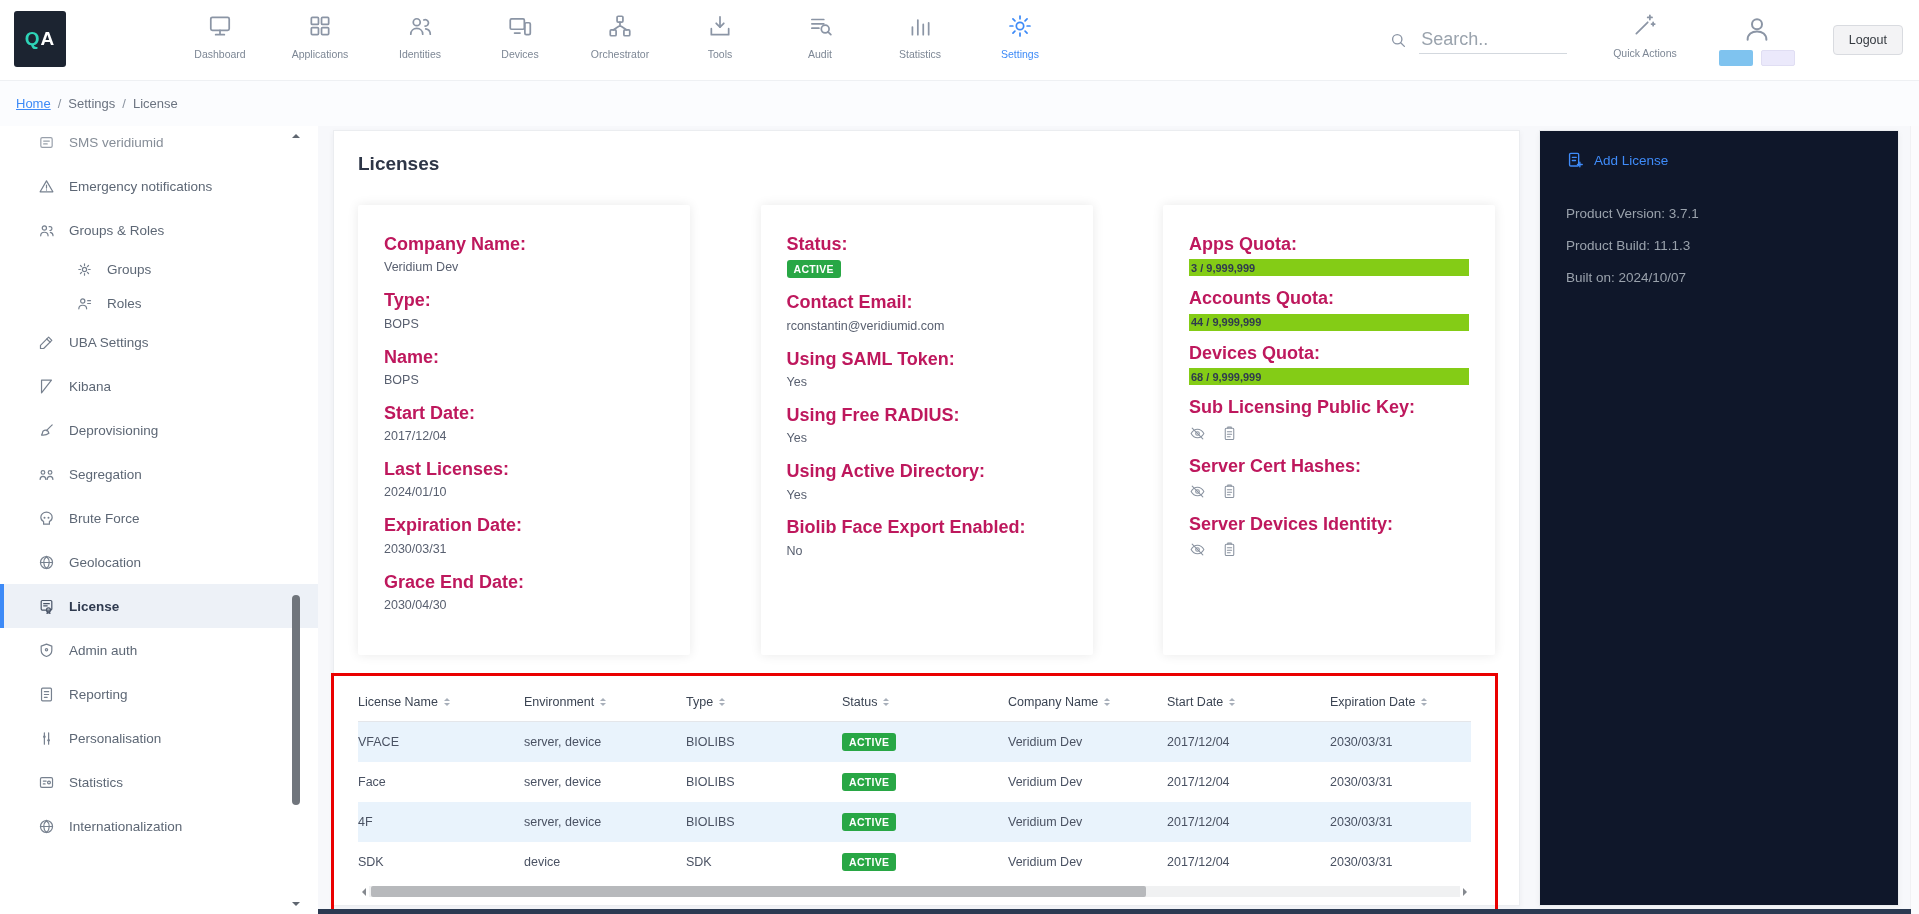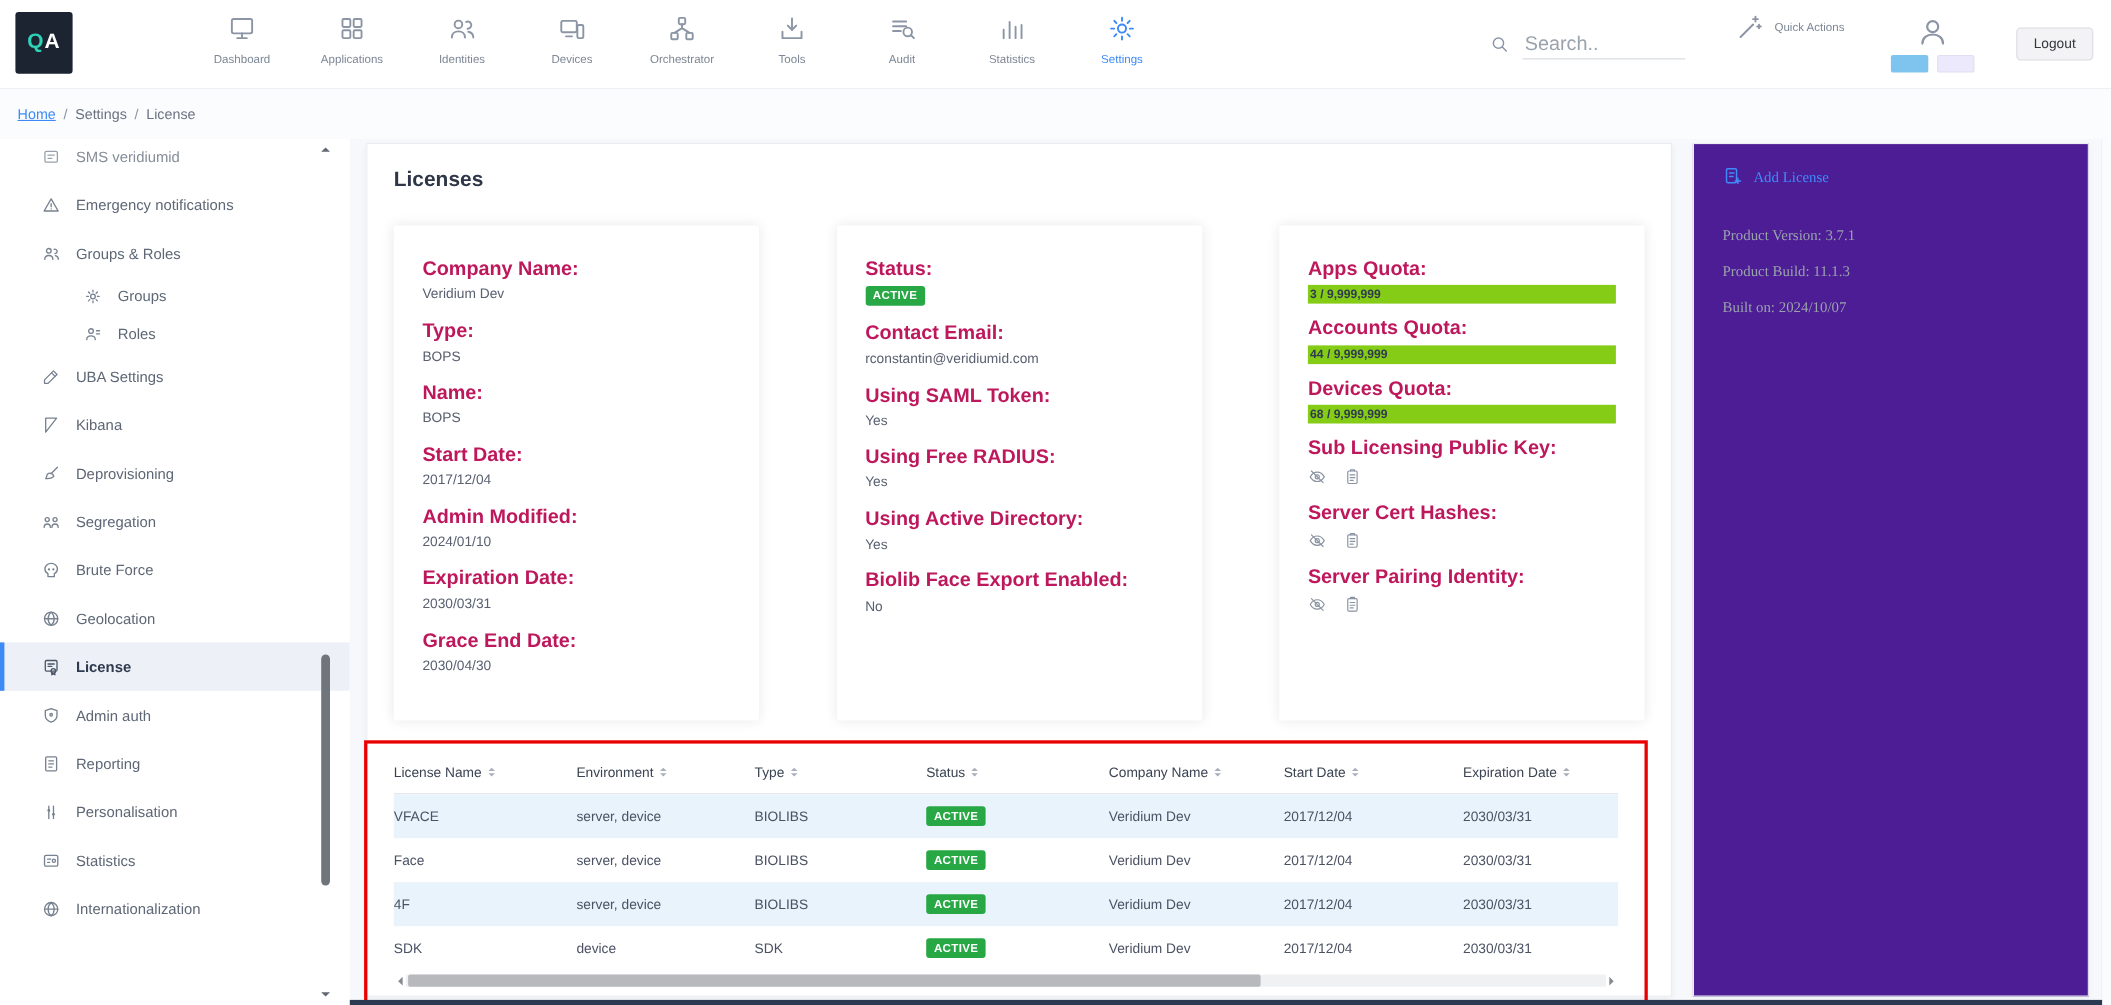--- a/index.html
+++ b/index.html
@@ -15,21 +15,21 @@
   .nav-item { width:100px; display:flex; flex-direction:column; align-items:center; padding-top:13px; gap:9px; color:#8b95a5; cursor:pointer; }
   .nav-item .nlabel { font-size:10.5px; color:#7d8795; }
   .nav-item.active { color:#3d8af7; }
   .nav-item.active .nlabel { color:#3d8af7; }
   .nic svg { width:26px; height:26px; display:block; }
   .hspacer { flex:1; }
   .searchbox { display:flex; align-items:center; margin-top:26px; }
   .searchbox .sic svg { width:18px; height:18px; display:block; color:#8b95a5; }
   .searchbox input { width:148px; margin-left:12px; border:none; outline:none; border-bottom:1px solid #d3d8de; font-size:18px; padding:3px 2px; color:#4a5263; background:transparent; font-family:"Liberation Sans", sans-serif; }
   .searchbox input::placeholder { color:#9aa3ad; }
-  .quick { display:flex; flex-direction:row; align-items:center; margin-left:46px; padding-top:12px; gap:9px; color:#8b95a5; cursor:pointer; }
+  .quick { display:flex; flex-direction:column; align-items:center; margin-left:46px; padding-top:12px; gap:9px; color:#8b95a5; cursor:pointer; }
   .quick .nlabel { font-size:10.5px; color:#7d8795; }
   .account { display:flex; flex-direction:column; align-items:center; margin-left:42px; padding-top:14px; color:#8b95a5; cursor:pointer; }
   .account .aic svg { width:30px; height:30px; display:block; }
   .chips { display:flex; gap:8px; margin-top:6px; }
   .chip { width:34px; height:16px; border-radius:2px; cursor:pointer; }
   .chip.blue { background:#7fc3ef; }
   .chip.light { background:#ebe9fb; border:1px solid #e0def3; }
   .logout { margin-left:38px; margin-top:25px; padding:7px 15px; background:#f3f3f5; border:1px solid #d9dbe0; border-radius:4px; font-size:12.5px; color:#33383f; cursor:pointer; font-family:"Liberation Sans", sans-serif; }
 
   
@@ -84,21 +84,21 @@
   .td { font-size:12.5px; color:#4a5263; }
   .hscroll { margin-top:3px; display:flex; align-items:center; height:14px; }
   .hs-arr { width:0; height:0; border:4.5px solid transparent; cursor:pointer; }
   .hs-arr.left { border-right-color:#85898f; }
   .hs-arr.right { border-left-color:#85898f; }
   .hs-track { flex:1; height:11px; background:#f0f1f2; margin:0 3px; position:relative; }
   .hs-thumb { position:absolute; left:2px; top:0; height:11px; width:71%; background:#b7b9bc; border-radius:2px; cursor:pointer; }
   .table-total { margin-top:16px; font-size:13.5px; color:#545d6b; }
 
   
-  .right-panel { width:360px; flex:0 0 auto; margin:4px 10px 8px 19px; background:#4c1d95; border:1px solid #ebedf0; box-shadow:0 2px 6px rgba(30,40,60,.04); padding:20px 26px;font-family:Liberation Serif, serif; }
+  .right-panel { width:360px; flex:0 0 auto; margin:4px 10px 8px 19px; background:#0f172a; border:1px solid #ebedf0; box-shadow:0 2px 6px rgba(30,40,60,.04); padding:20px 26px; }
   .add-license { display:flex; align-items:center; gap:9px; color:#3f8cfa; font-size:13.5px; cursor:pointer; }
   .add-license svg { width:19px; height:19px; display:block; }
   .build-info { margin-top:36px; }
   .build-line { font-size:13.5px; color:#9aa2ac; margin-bottom:17px; }
 
   
   .bottom-strip { position:absolute; left:318px; right:8px; bottom:0; height:5px; background:#2b3a52; z-index:6; }
   .page-scroll { position:absolute; right:0; top:0; bottom:0; width:9px; background:#fbfbfd; border-left:1px solid #f1f1f4; }
   svg { stroke-linecap:round; stroke-linejoin:round; }
 </style>
@@ -438,21 +438,21 @@
             </div>
           <div class="field">
               <div class="flabel">Name:</div>
               <div class="fvalue">BOPS</div>
             </div>
           <div class="field">
               <div class="flabel">Start Date:</div>
               <div class="fvalue">2017/12/04</div>
             </div>
           <div class="field">
-              <div class="flabel">Admin Modified:</div>
+              <div class="flabel">Last Licenses:</div>
               <div class="fvalue">2024/01/10</div>
             </div>
           <div class="field">
               <div class="flabel">Expiration Date:</div>
               <div class="fvalue">2030/03/31</div>
             </div>
           <div class="field">
               <div class="flabel">Grace End Date:</div>
               <div class="fvalue">2030/04/30</div>
             </div>
@@ -522,21 +522,21 @@
                 </svg>
               </span>
             <span class="kic">
                 <svg viewBox="0 0 24 24" fill="none" stroke="currentColor" stroke-width="1.5">
                   <rect x="6" y="4.5" width="12" height="16" rx="1.5"></rect>
                   <path d="M9.5 4.5V3h5v1.5"></path>
                   <path d="M9 9.5h6M9 13h6M9 16.5h4"></path>
                 </svg>
               </span>
           </div>
-          <div class="flabel">Server Pairing Identity:</div>
+          <div class="flabel">Server Devices Identity:</div>
           <div class="key-icons">
             <span class="kic">
                 <svg viewBox="0 0 24 24" fill="none" stroke="currentColor" stroke-width="1.5">
                   <path d="M3 12c2.2-3.9 5.4-6 9-6s6.8 2.1 9 6c-2.2 3.9-5.4 6-9 6s-6.8-2.1-9-6z"></path>
                   <circle cx="12" cy="12" r="2.6"></circle>
                   <path d="M4.5 4.5l15 15"></path>
                 </svg>
               </span>
             <span class="kic">
                 <svg viewBox="0 0 24 24" fill="none" stroke="currentColor" stroke-width="1.5">

